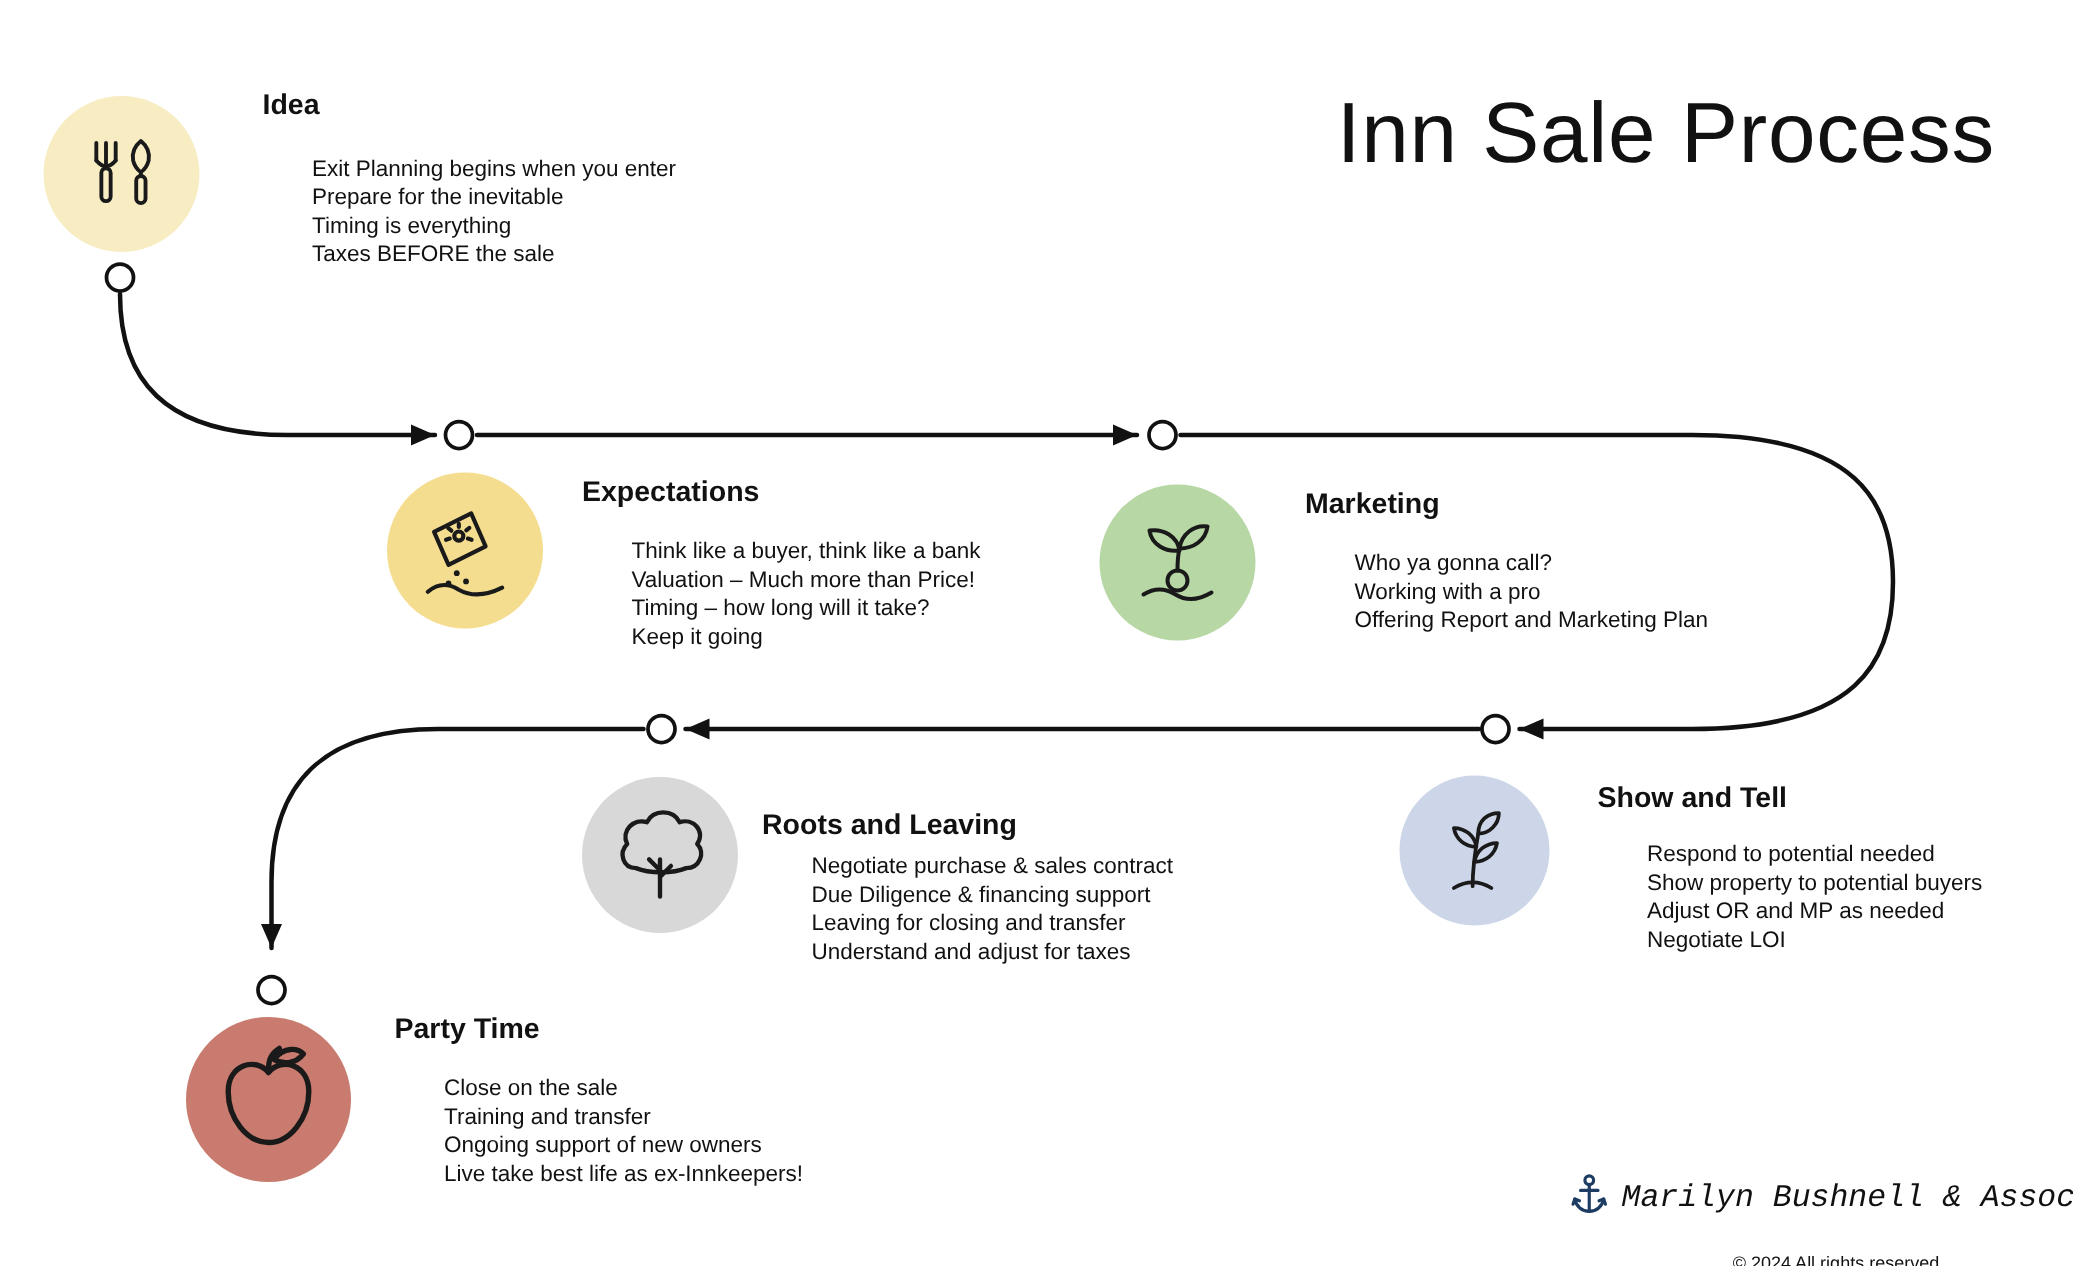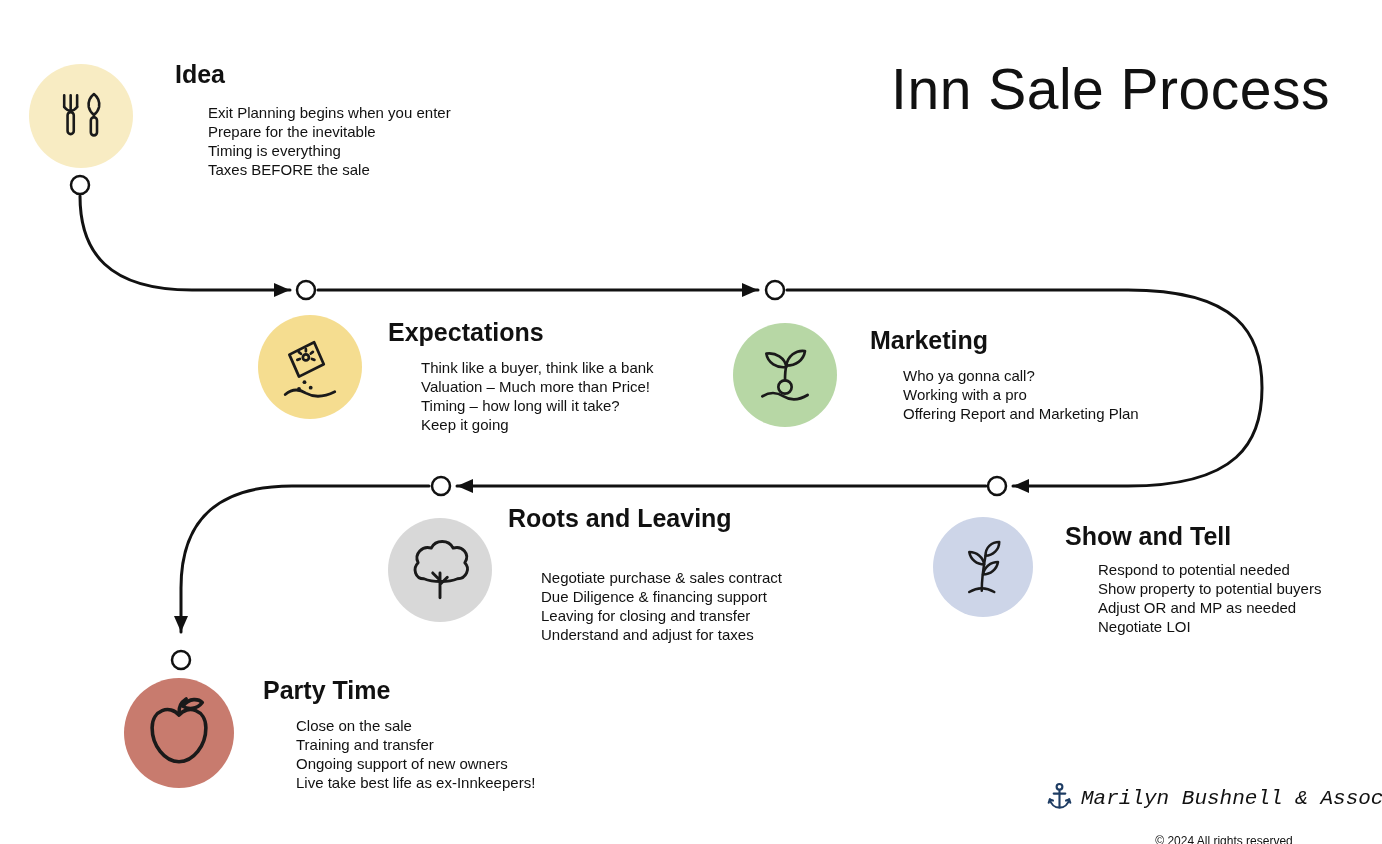--- a/index.html
+++ b/index.html
@@ -30,21 +30,21 @@
   .icon-circle {
     position: absolute;
     border-radius: 50%;
     display: flex;
     align-items: center;
     justify-content: center;
     z-index: 2;
   }
   .stage-heading {
     position: absolute;
-    font-size: 25px;
+    font-size: 19px;
     font-weight: 600;
     color: #111;
     z-index: 2;
     white-space: nowrap;
   }
   .stage-body {
     position: absolute;
     font-size: 15px;
     line-height: 19px;
     color: #111;
@@ -173,21 +173,21 @@
   <div>Adjust OR and MP as needed</div>
   <div>Negotiate LOI</div>
 </div>
 
 <div class="icon-circle" style="left: 388px; top: 518px; width: 104px; height: 104px; background: rgb(216, 216, 216);" title="tree-icon">
   <svg class="lineart" width="70" height="70" viewBox="0 0 48 48" fill="none" stroke="#1a1a1a" stroke-width="2" stroke-linecap="round" stroke-linejoin="round">
     <path d="M13 30 C7 30 5 23 9 19 C6 13 12 7 18 9 C21 3 30 3 33 9 C39 7 45 13 41 19 C45 23 42 30 36 30 C30 32.5 19 32.5 13 30 Z"></path>
     <path d="M24 43 V26 M24 31 L19 26 M24 34 L29 29"></path>
   </svg>
 </div>
-<div class="stage-heading" style="left:508px; top:504px;">Roots and Leaving</div>
+<div class="stage-heading" style="left:508px; top:540px;">Roots and Leaving</div>
 <div class="stage-body" style="left:508px; top:568px;">
   <div>Negotiate purchase &amp; sales contract</div>
   <div>Due Diligence &amp; financing support</div>
   <div>Leaving for closing and transfer</div>
   <div>Understand and adjust for taxes</div>
 </div>
 
 <div class="icon-circle" style="left: 124px; top: 678px; width: 110px; height: 110px; background: rgb(200, 123, 110);" title="apple-icon">
   <svg class="lineart" width="86" height="86" viewBox="0 0 48 48" fill="none" stroke="#1a1a1a" stroke-width="2" stroke-linecap="round" stroke-linejoin="round">
     <path d="M24 14 C19 8 9 11 9 21 C9 31 16 40 24 40 C32 40 39 31 39 21 C39 11 29 8 24 14 Z"></path>

